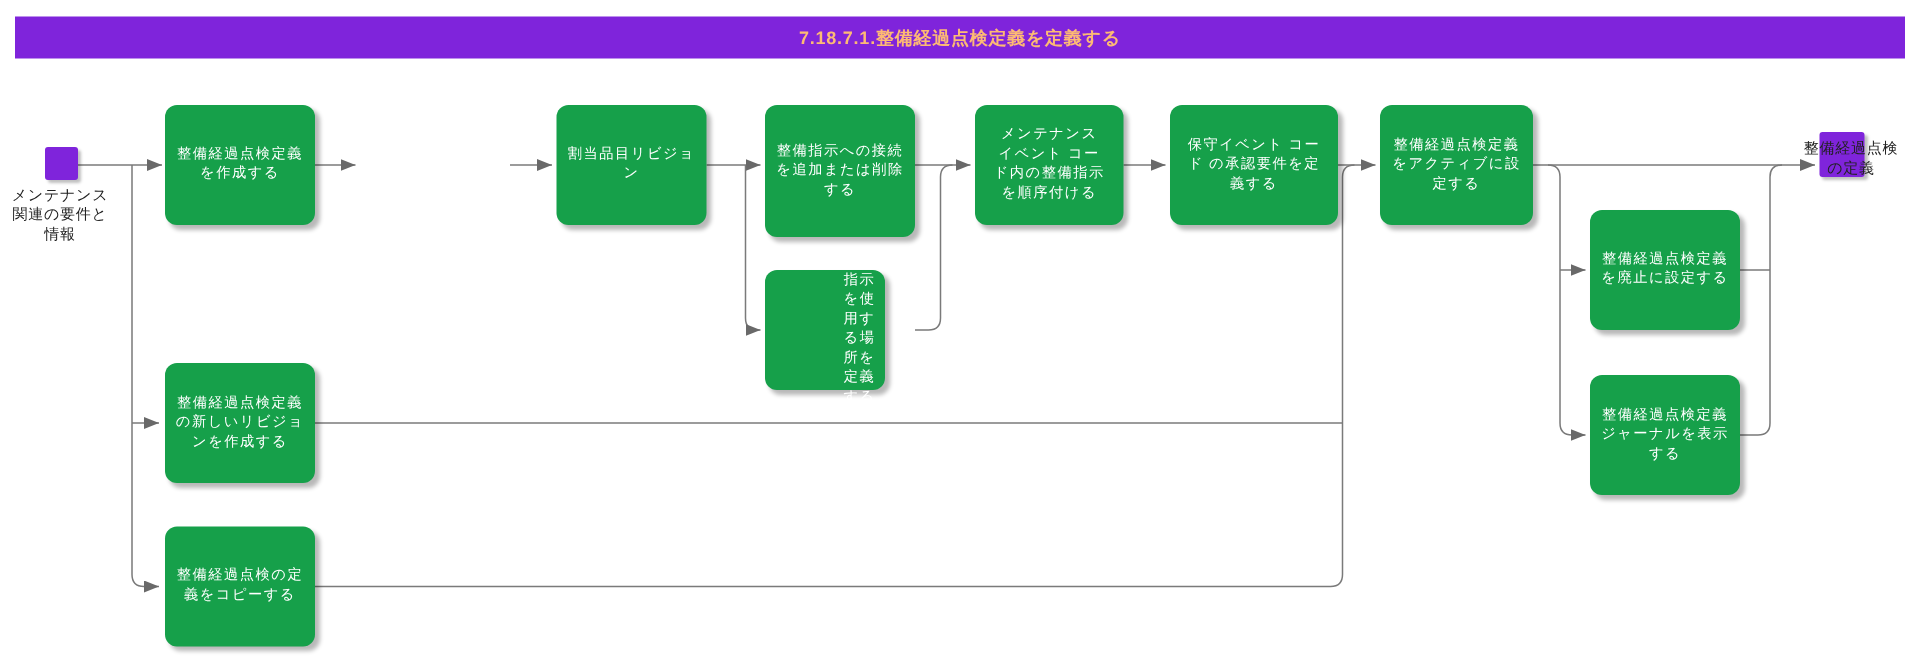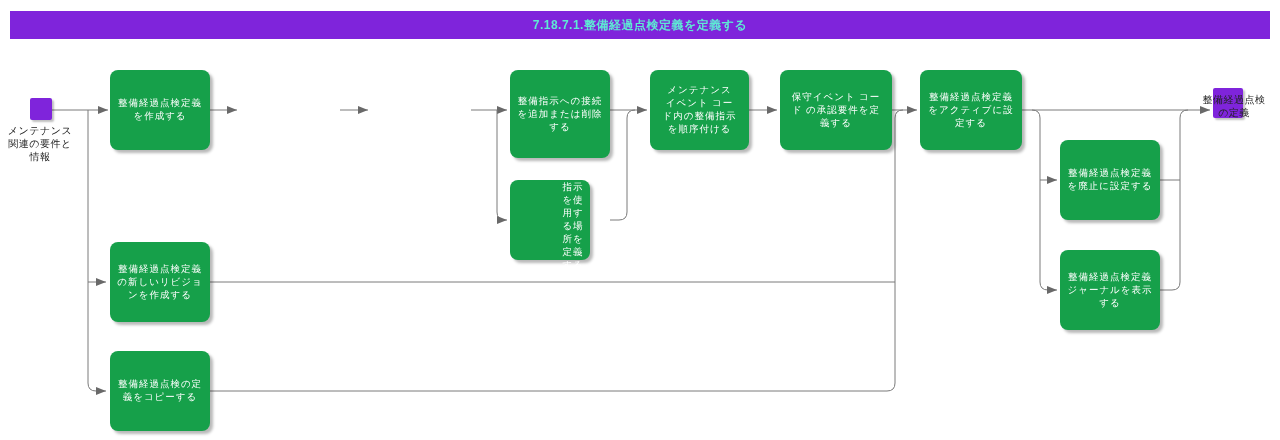--- a/index.html
+++ b/index.html
@@ -4,21 +4,21 @@
 <style>
   * { margin:0; padding:0; box-sizing:border-box; }
   html,body { background:#fff; }
   #stage {
     position:relative; width:1280px; height:440px;
     background:var(--background,#fff); overflow:hidden;
     font-family:"Liberation Sans","DejaVu Sans",sans-serif;
   }
   .title-bar {
     position:absolute; left:10px; top:11px; width:1260px; height:28px;
-    background:var(--purple,#7f24db); color:#5eead4;
+    background:var(--purple,#7f24db); color:#fdba74;
     display:flex; align-items:center; justify-content:center;
     font-size:12px; font-weight:bold; letter-spacing:0.5px;
   }
   #wires { position:absolute; left:0; top:0; width:1280px; height:440px; z-index:1; }
   .node {
     position:absolute; z-index:2;
     background:var(--green,#16a04a); color:#fff;
     border-radius:8px;
     box-shadow:3px 3px 3px rgba(0,0,0,0.28);
     display:flex; align-items:center; justify-content:center;
@@ -95,20 +95,22 @@
     </g>
   </svg>
 
   <div class="terminator" id="start-square"></div>
   <div class="terminator-label" id="start-label">メンテナンス
 関連の要件と
 情報</div>
 
   <div class="node" id="n-create">整備経過点検定義
 を作成する</div>
+  <div class="node" id="n-revision">割当品目リビジョ
+ン</div>
   <div class="node" id="n-connections">整備指示への接続
 を追加または削除
 する</div>
   <div class="node" id="n-sequence">メンテナンス
 イベント コー
 ド内の整備指示
 を順序付ける</div>
   <div class="node" id="n-approval">保守イベント コー
 ド の承認要件を定
 義する</div>

